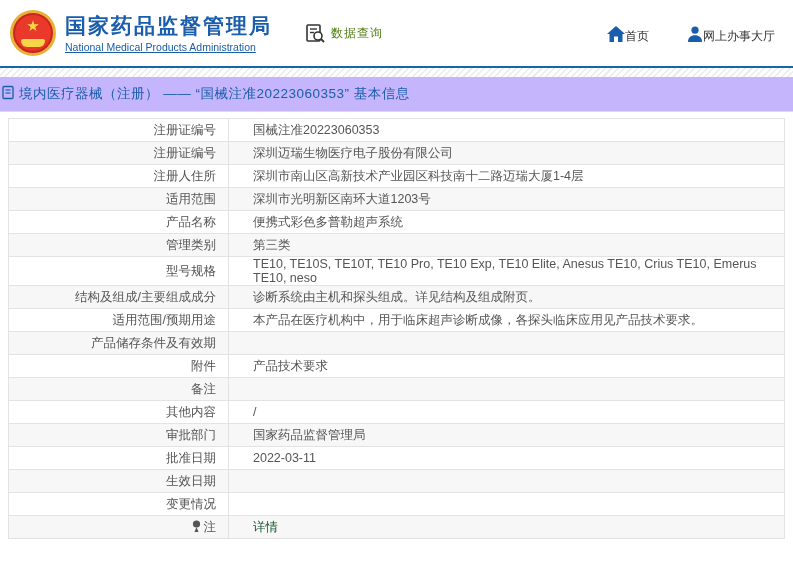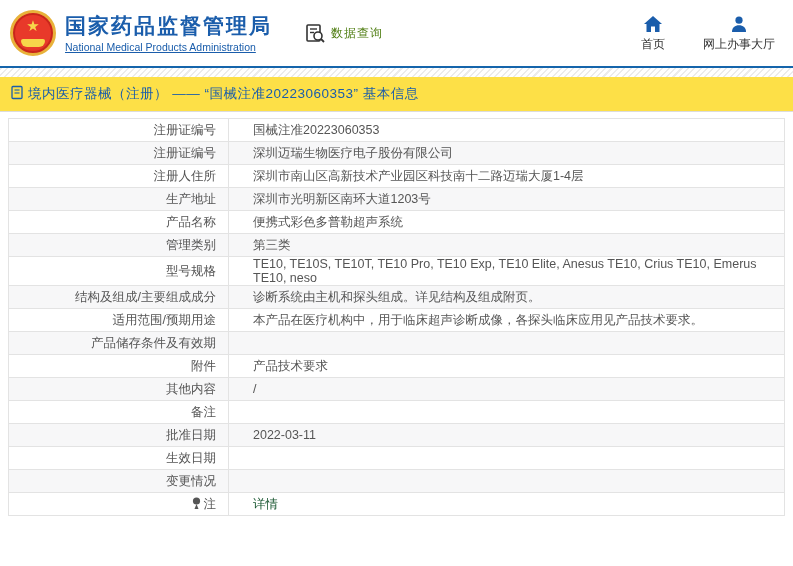--- a/index.html
+++ b/index.html
@@ -20,31 +20,31 @@
     height:8px; background:#f7d64a; border-radius:2px 2px 6px 6px; }
   .brand-text { margin-left:9px; }
   .brand-zh { color:#1a5dab; font-size:21px; font-weight:bold; letter-spacing:2px; line-height:1.2; }
   .brand-en { color:#1a5dab; font-size:10.5px; margin-top:2px;text-decoration:underline; }
 
   .section-tab { display:flex; align-items:center; margin-left:32px; cursor:pointer; }
   .section-tab svg { display:block; }
   .section-label { font-size:12px; color:#4d7c0f; margin-left:5px; letter-spacing:1px; }
 
   .header-nav { margin-left:auto; display:flex; align-items:flex-start; gap:38px; padding-top:2px; }
-  .nav-item { display:flex; flex-direction:column; align-items:center; cursor:pointer; }
+  .nav-item { display:flex; flex-direction:row; align-items:center; cursor:pointer; }
   .nav-item svg { display:block; }
   .nav-label { font-size:12px; color:#333; margin-top:4px; white-space:nowrap; }
 
   
   .hatch { height:9px; background:repeating-linear-gradient(135deg,
       #ebebeb 0 1.5px, #fff 1.5px 4.5px); }
 
   
-  .titlebar { height:35px; display:flex; align-items:center; padding-left:10px;
-    border-bottom:1px solid #dcdcdc; background:#fde047;text-align:right; }
+  .titlebar { height:35px; display:flex; align-items:center; padding-left:1px;
+    border-bottom:1px solid #dcdcdc; background:#c4b5fd;text-align:right; }
   .titlebar svg { flex:0 0 auto; margin-right:4px; }
   .page-title { color:#1a5dab; font-size:13.5px; letter-spacing:.5px; }
 
   
   .table-wrap { padding:6px 8px 0 8px; }
   table.info { width:100%; border-collapse:collapse; border:1px solid #cfcfcf; }
   table.info tr:nth-child(even) td { background:#f7f7f8; }
   table.info td { border:1px solid #e3e3e3; height:23px; font-size:12.5px;
     color:#555; vertical-align:middle;margin-left:20px; }
   td.lbl { width:220px; text-align:right; padding-right:12px; white-space:nowrap; }
@@ -120,21 +120,21 @@
         </tr>
         <tr>
           <td class="lbl">注册证编号</td>
           <td class="val">深圳迈瑞生物医疗电子股份有限公司</td>
         </tr>
         <tr>
           <td class="lbl">注册人住所</td>
           <td class="val">深圳市南山区高新技术产业园区科技南十二路迈瑞大厦1-4层</td>
         </tr>
         <tr>
-          <td class="lbl">生产地址</td>
+          <td class="lbl">适用范围</td>
           <td class="val">深圳市光明新区南环大道1203号</td>
         </tr>
         <tr>
           <td class="lbl">产品名称</td>
           <td class="val">便携式彩色多普勒超声系统</td>
         </tr>
         <tr>
           <td class="lbl">管理类别</td>
           <td class="val">第三类</td>
         </tr>
@@ -152,26 +152,30 @@
         </tr>
         <tr>
           <td class="lbl">产品储存条件及有效期</td>
           <td class="val"></td>
         </tr>
         <tr>
           <td class="lbl">附件</td>
           <td class="val">产品技术要求</td>
         </tr>
         <tr>
+          <td class="lbl">备注</td>
+          <td class="val"></td>
+        </tr>
+        <tr>
           <td class="lbl">其他内容</td>
           <td class="val">/</td>
         </tr>
         <tr>
-          <td class="lbl">备注</td>
-          <td class="val"></td>
+          <td class="lbl">审批部门</td>
+          <td class="val">国家药品监督管理局</td>
         </tr>
         <tr>
           <td class="lbl">批准日期</td>
           <td class="val">2022-03-11</td>
         </tr>
         <tr>
           <td class="lbl">生效日期</td>
           <td class="val"></td>
         </tr>
         <tr>

